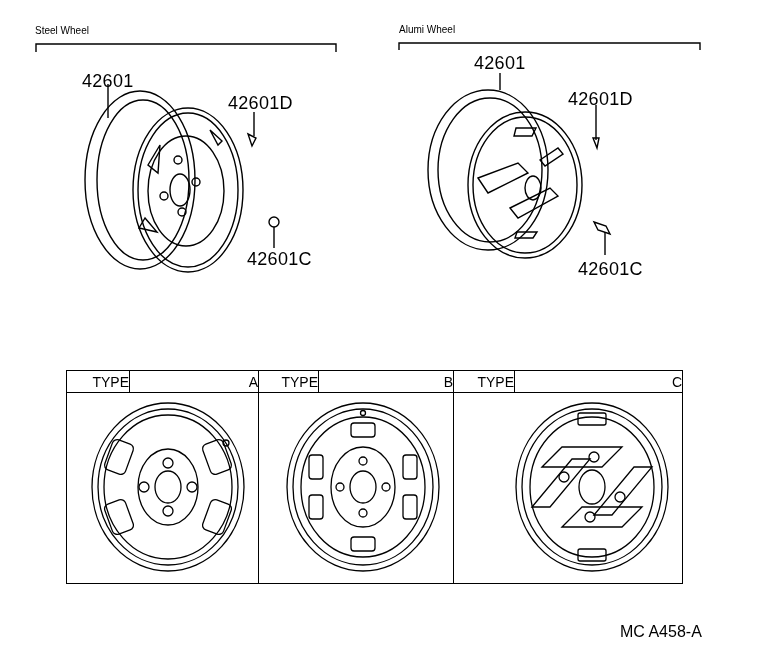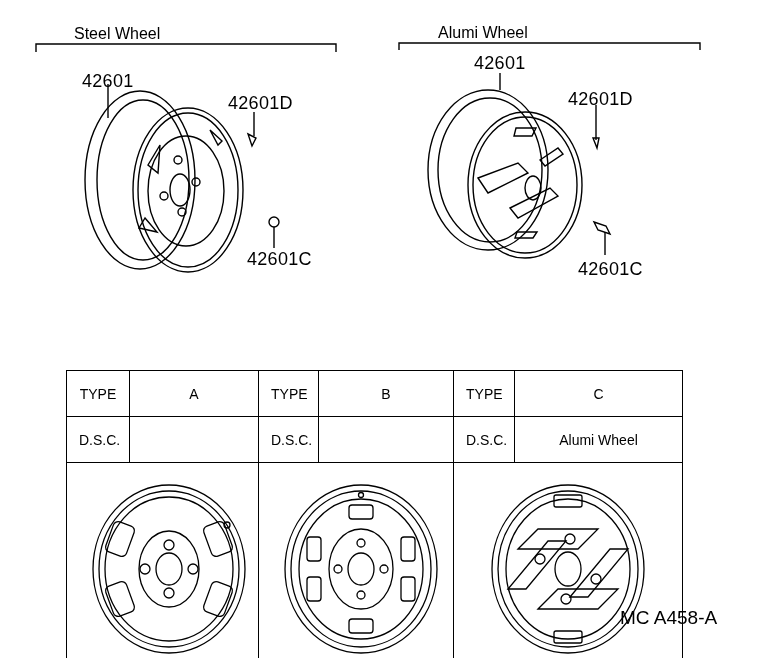--- a/index.html
+++ b/index.html
@@ -1,27 +1,27 @@
 <!DOCTYPE html>
 <html><head>
 <meta charset="utf-8">
 <style>
   html, body { margin:0; padding:0; background:#ffffff; }
   body { width:784px; height:658px; position:relative; overflow:hidden;
          font-family:"Liberation Sans", sans-serif; color:#000; }
   .abs { position:absolute; }
   .lbl { font-size:18px; letter-spacing:0.3px; white-space:nowrap; }
-  .sec { font-size:16px; white-space:nowrap;margin-left:39px; }
+  .sec { font-size:10px; white-space:nowrap; }
   svg.art { position:absolute; left:0; top:0; }
   table.types { position:absolute; left:66px; top:370px; border-collapse:collapse;
                 width:616px; table-layout:fixed; }
-  table.types td { border:1.5px solid #000; font-size:14px; text-align:center;
-                   height:21px; padding:12px; }
+  table.types td { border:1.5px solid #000; font-size:14px; text-align:right;
+                   height:21px; padding:0; }
   table.types td.img { height:190px; }
-  .footer { font-size:19px; }
+  .footer { font-size:16px;margin-top:16px; }
 </style>
 </head>
 <body>
 
 <div class="abs sec" style="left:35px;top:25px;">Steel Wheel</div>
 <div class="abs sec" style="left:399px;top:24px;">Alumi Wheel</div>
 
 <div class="abs lbl" style="left:82px;top:71px;">42601</div>
 <div class="abs lbl" style="left:228px;top:93px;">42601D</div>
 <div class="abs lbl" style="left:247px;top:249px;">42601C</div>
@@ -92,28 +92,20 @@
   <tbody>
       <tr>
     <td>TYPE</td>
     <td>A</td>
     <td>TYPE</td>
     <td>B</td>
     <td>TYPE</td>
     <td>C</td>
   </tr>
   <tr>
-    <td>D.S.C.</td>
-    <td></td>
-    <td>D.S.C.</td>
-    <td></td>
-    <td>D.S.C.</td>
-    <td>Alumi Wheel</td>
-  </tr>
-  <tr>
     <td class="img" colspan="2">
       <svg width="180" height="180" viewBox="0 0 180 180" fill="none" stroke="#000" stroke-width="1.3">
         <ellipse cx="90" cy="90" rx="76" ry="84"></ellipse>
             <ellipse cx="90" cy="90" rx="70" ry="78"></ellipse>
             <ellipse cx="90" cy="90" rx="64" ry="72"></ellipse>
         <ellipse cx="90" cy="90" rx="30" ry="38"></ellipse>
             <ellipse cx="90" cy="90" rx="13" ry="16"></ellipse>
         <circle cx="90" cy="66" r="5"></circle>
             <circle cx="90" cy="114" r="5"></circle>
             <circle cx="66" cy="90" r="5"></circle>

